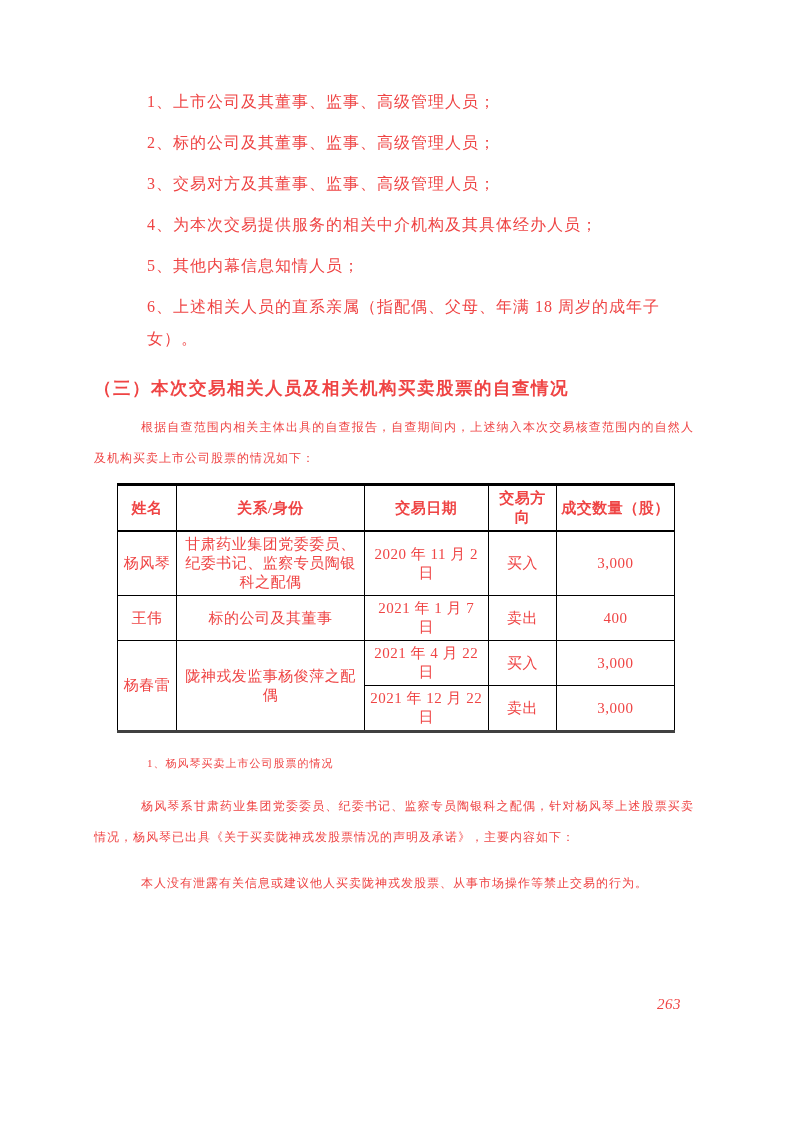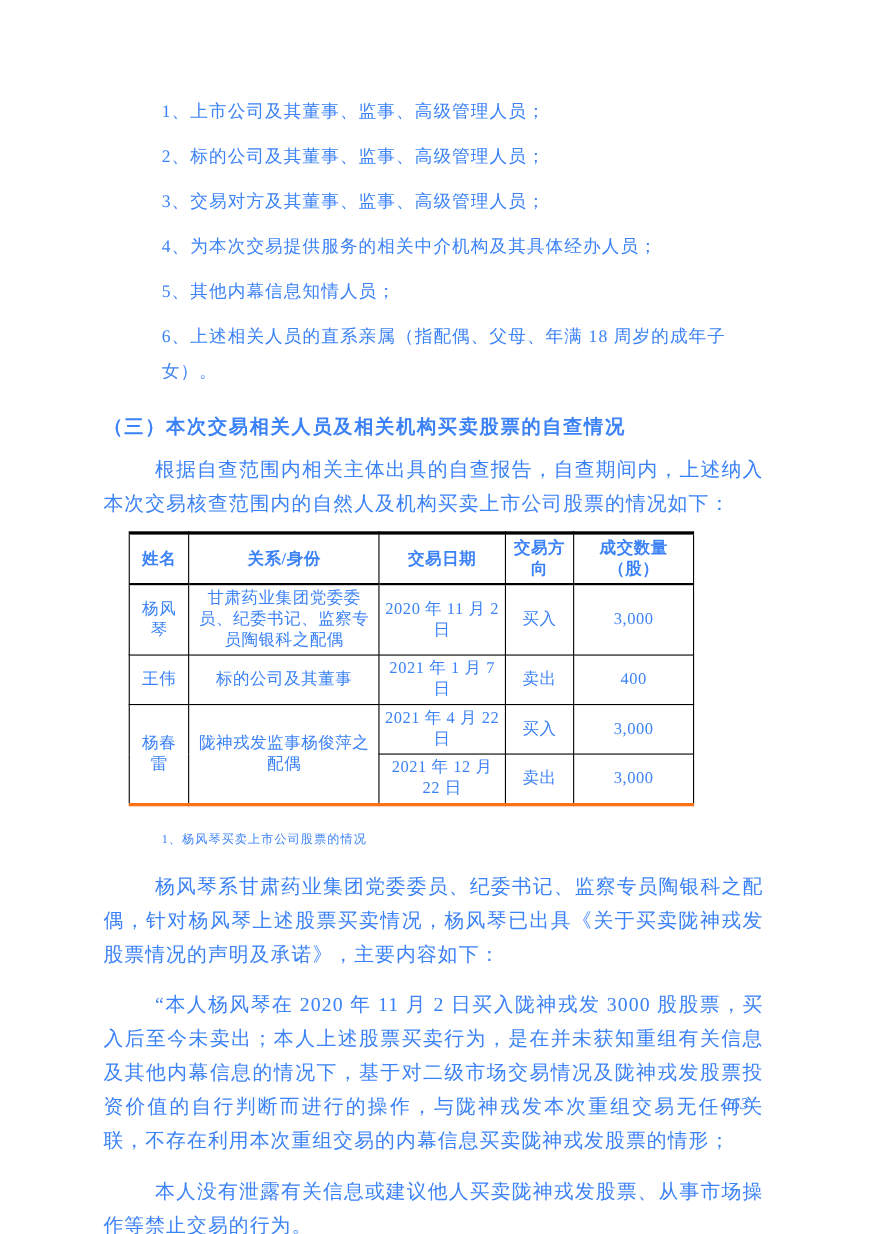--- a/index.html
+++ b/index.html
@@ -2,21 +2,21 @@
 <html><head>
 <meta charset="utf-8">
 <style>
   html,body{margin:0;padding:0;background:#888;}
   .page{
     position:relative;
     width:793px;height:1122px;
     margin:0 auto;
     background:#ffffff;
     font-family:"Liberation Serif","DejaVu Serif",serif;
-    color:#3b82f6;
+    color:#ef4444;
     overflow:hidden;
   }
   .content{
     position:absolute;
     left:94px;top:86px;
     width:600px;
   }
   .intro-item{
     margin:0 0 9px 0;
     padding-left:53px;
@@ -26,32 +26,32 @@
   }
   .section-heading{
     margin:21px 0 0 0;
     font-family:"Liberation Sans","DejaVu Sans",sans-serif;
     font-weight:bold;
     font-size:17.5px;
     letter-spacing:1.5px;
   }
   .para{
     margin:12px 0 0 0;
-    font-size:18px;
+    font-size:12px;
     line-height:31px;
     letter-spacing:1px;
     text-align:justify;
     text-indent:47px;
   }
   .stock-table{
     margin:9px 0 0 23px;
-    width:514px;
+    width:558px;
     border-collapse:collapse;
     border-top:3px solid #000;
-    border-bottom:3px solid #f97316;
+    border-bottom:3px solid #404040;
     font-size:15px;
     letter-spacing:0.5px;
   }
   .stock-table th,.stock-table td{
     border:1px solid #000;
     text-align:center;
     vertical-align:middle;
     padding:3px 4px;
   }
   .stock-table th{
@@ -140,19 +140,18 @@
           <td>2021 年 12 月 22 日</td>
           <td>卖出</td>
           <td>3,000</td>
         </tr>
       </tbody>
     </table>
 
     <p class="subsection-heading">1、杨风琴买卖上市公司股票的情况</p>
 
     <p class="para">杨风琴系甘肃药业集团党委委员、纪委书记、监察专员陶银科之配偶，针对杨风琴上述股票买卖情况，杨风琴已出具《关于买卖陇神戎发股票情况的声明及承诺》，主要内容如下：</p>
-    <p class="para" style="margin-top:14px;">“本人杨风琴在 2020 年 11 月 2 日买入陇神戎发 3000 股股票，买入后至今未卖出；本人上述股票买卖行为，是在并未获知重组有关信息及其他内幕信息的情况下，基于对二级市场交易情况及陇神戎发股票投资价值的自行判断而进行的操作，与陇神戎发本次重组交易无任何关联，不存在利用本次重组交易的内幕信息买卖陇神戎发股票的情形；</p>
     <p class="para" style="margin-top:15px;">本人没有泄露有关信息或建议他人买卖陇神戎发股票、从事市场操作等禁止交易的行为。</p>
 
   </div>
 
   <div class="page-number">263</div>
 </div>
 
 </body></html>

